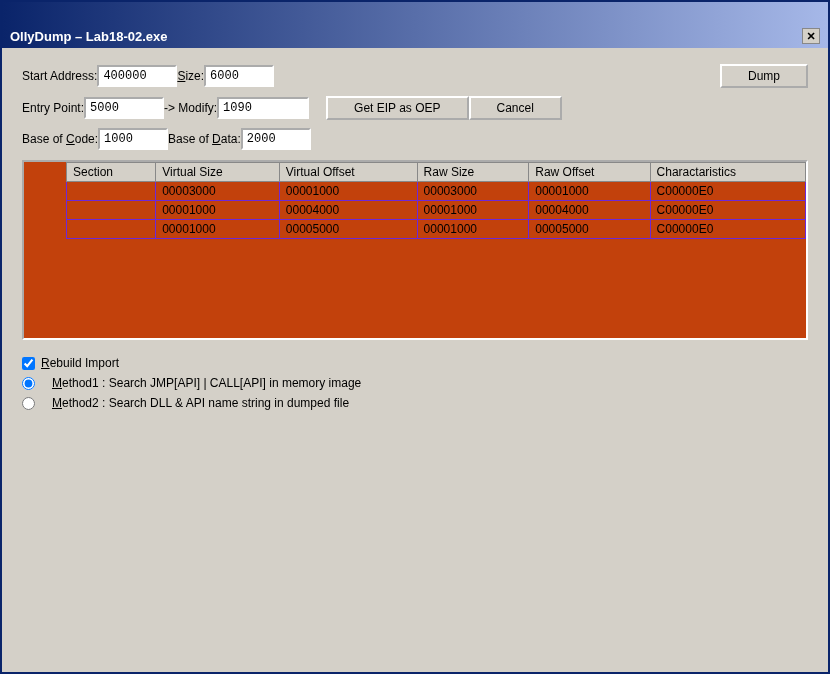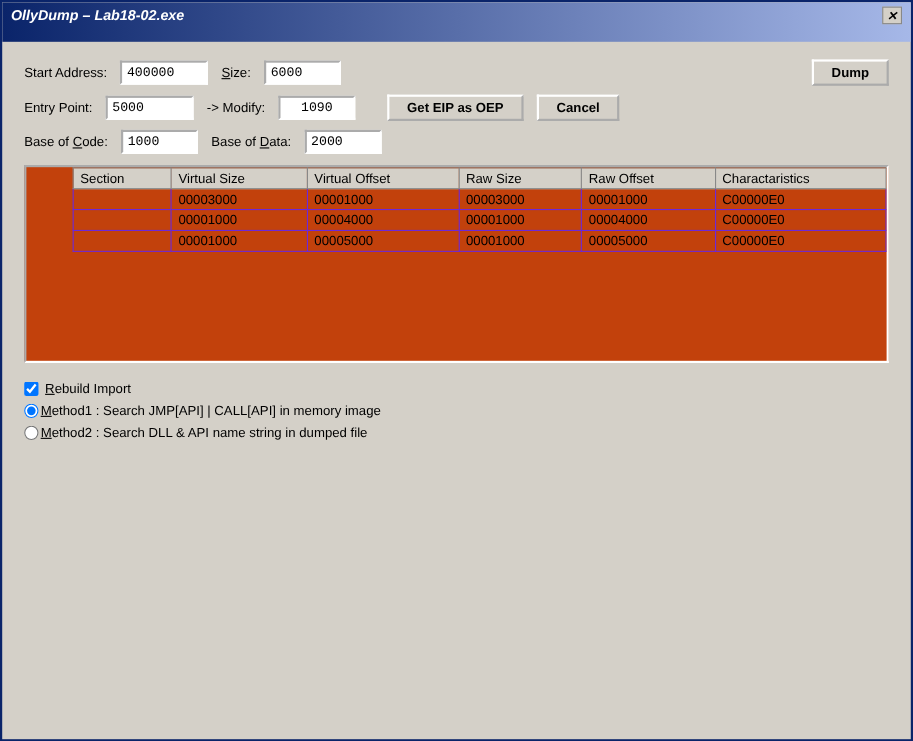--- a/index.html
+++ b/index.html
@@ -17,25 +17,24 @@
       flex-direction: column;
       overflow: hidden;
     }
     .titlebar {
       background: linear-gradient(to right, #0a246a, #a6b8e8);
       color: white;
       font-weight: bold;
       font-size: 13px;
       padding: 4px 8px;
       display: flex;
-      align-items: flex-start;
+      align-items: flex-end;
       justify-content: space-between;
-      height: 36px;
+      height: 46px;
       flex-shrink: 0;
-      font-style: italic;
     }
     .titlebar-title {
       display: flex;
       align-items: center;
       gap: 6px;
     }
     .close-btn {
       background: #d4d0c8;
       border: 1px solid #888;
       width: 18px;
@@ -51,50 +50,48 @@
     .content {
       padding: 16px 20px;
       flex: 1;
       display: flex;
       flex-direction: column;
       gap: 8px;
     }
     .form-row {
       display: flex;
       align-items: center;
-      gap: 12px;
     }
     .form-label {
       font-size: 12px;
       white-space: nowrap;
     }
     .form-input {
       border: 2px inset #fff;
       background: white;
       padding: 2px 4px;
       font-size: 12px;
       font-family: Liberation Mono, monospace;
       height: 22px;
     }
     .input-start { width: 80px; }
     .input-size { width: 70px; }
     .input-entry { width: 80px; }
-    .input-modify { width: 70px; text-align: center; }
+    .input-modify { width: 92px; }
     .input-code { width: 70px; }
     .input-data { width: 70px; }
     .win-button {
       background: #d4d0c8;
       border: 2px outset #fff;
-      padding: 3px 16px;
+      padding: 3px 26px;
       font-size: 12px;
       font-family: inherit;
       cursor: pointer;
       height: 24px;
       min-width: 70px;
-      font-weight: bold;
     }
     .checkbox-row {
       display: flex;
       align-items: center;
       gap: 6px;
       margin-top: 4px;
     }
     .table-container {
       border: 2px inset #fff;
       background: #c2410c;
@@ -123,21 +120,21 @@
     }
     .bottom-section {
       display: flex;
       flex-direction: column;
       gap: 6px;
       margin-top: 4px;
     }
     .radio-row {
       display: flex;
       align-items: center;
-      gap: 2px;
+      gap: 17px;
     }
     .underline { text-decoration: underline; }
   </style>
 </head>
 <body>
 
 <div class="window">
 
   <div class="titlebar">
     <span class="titlebar-title">OllyDump – Lab18-02.exe</span>

